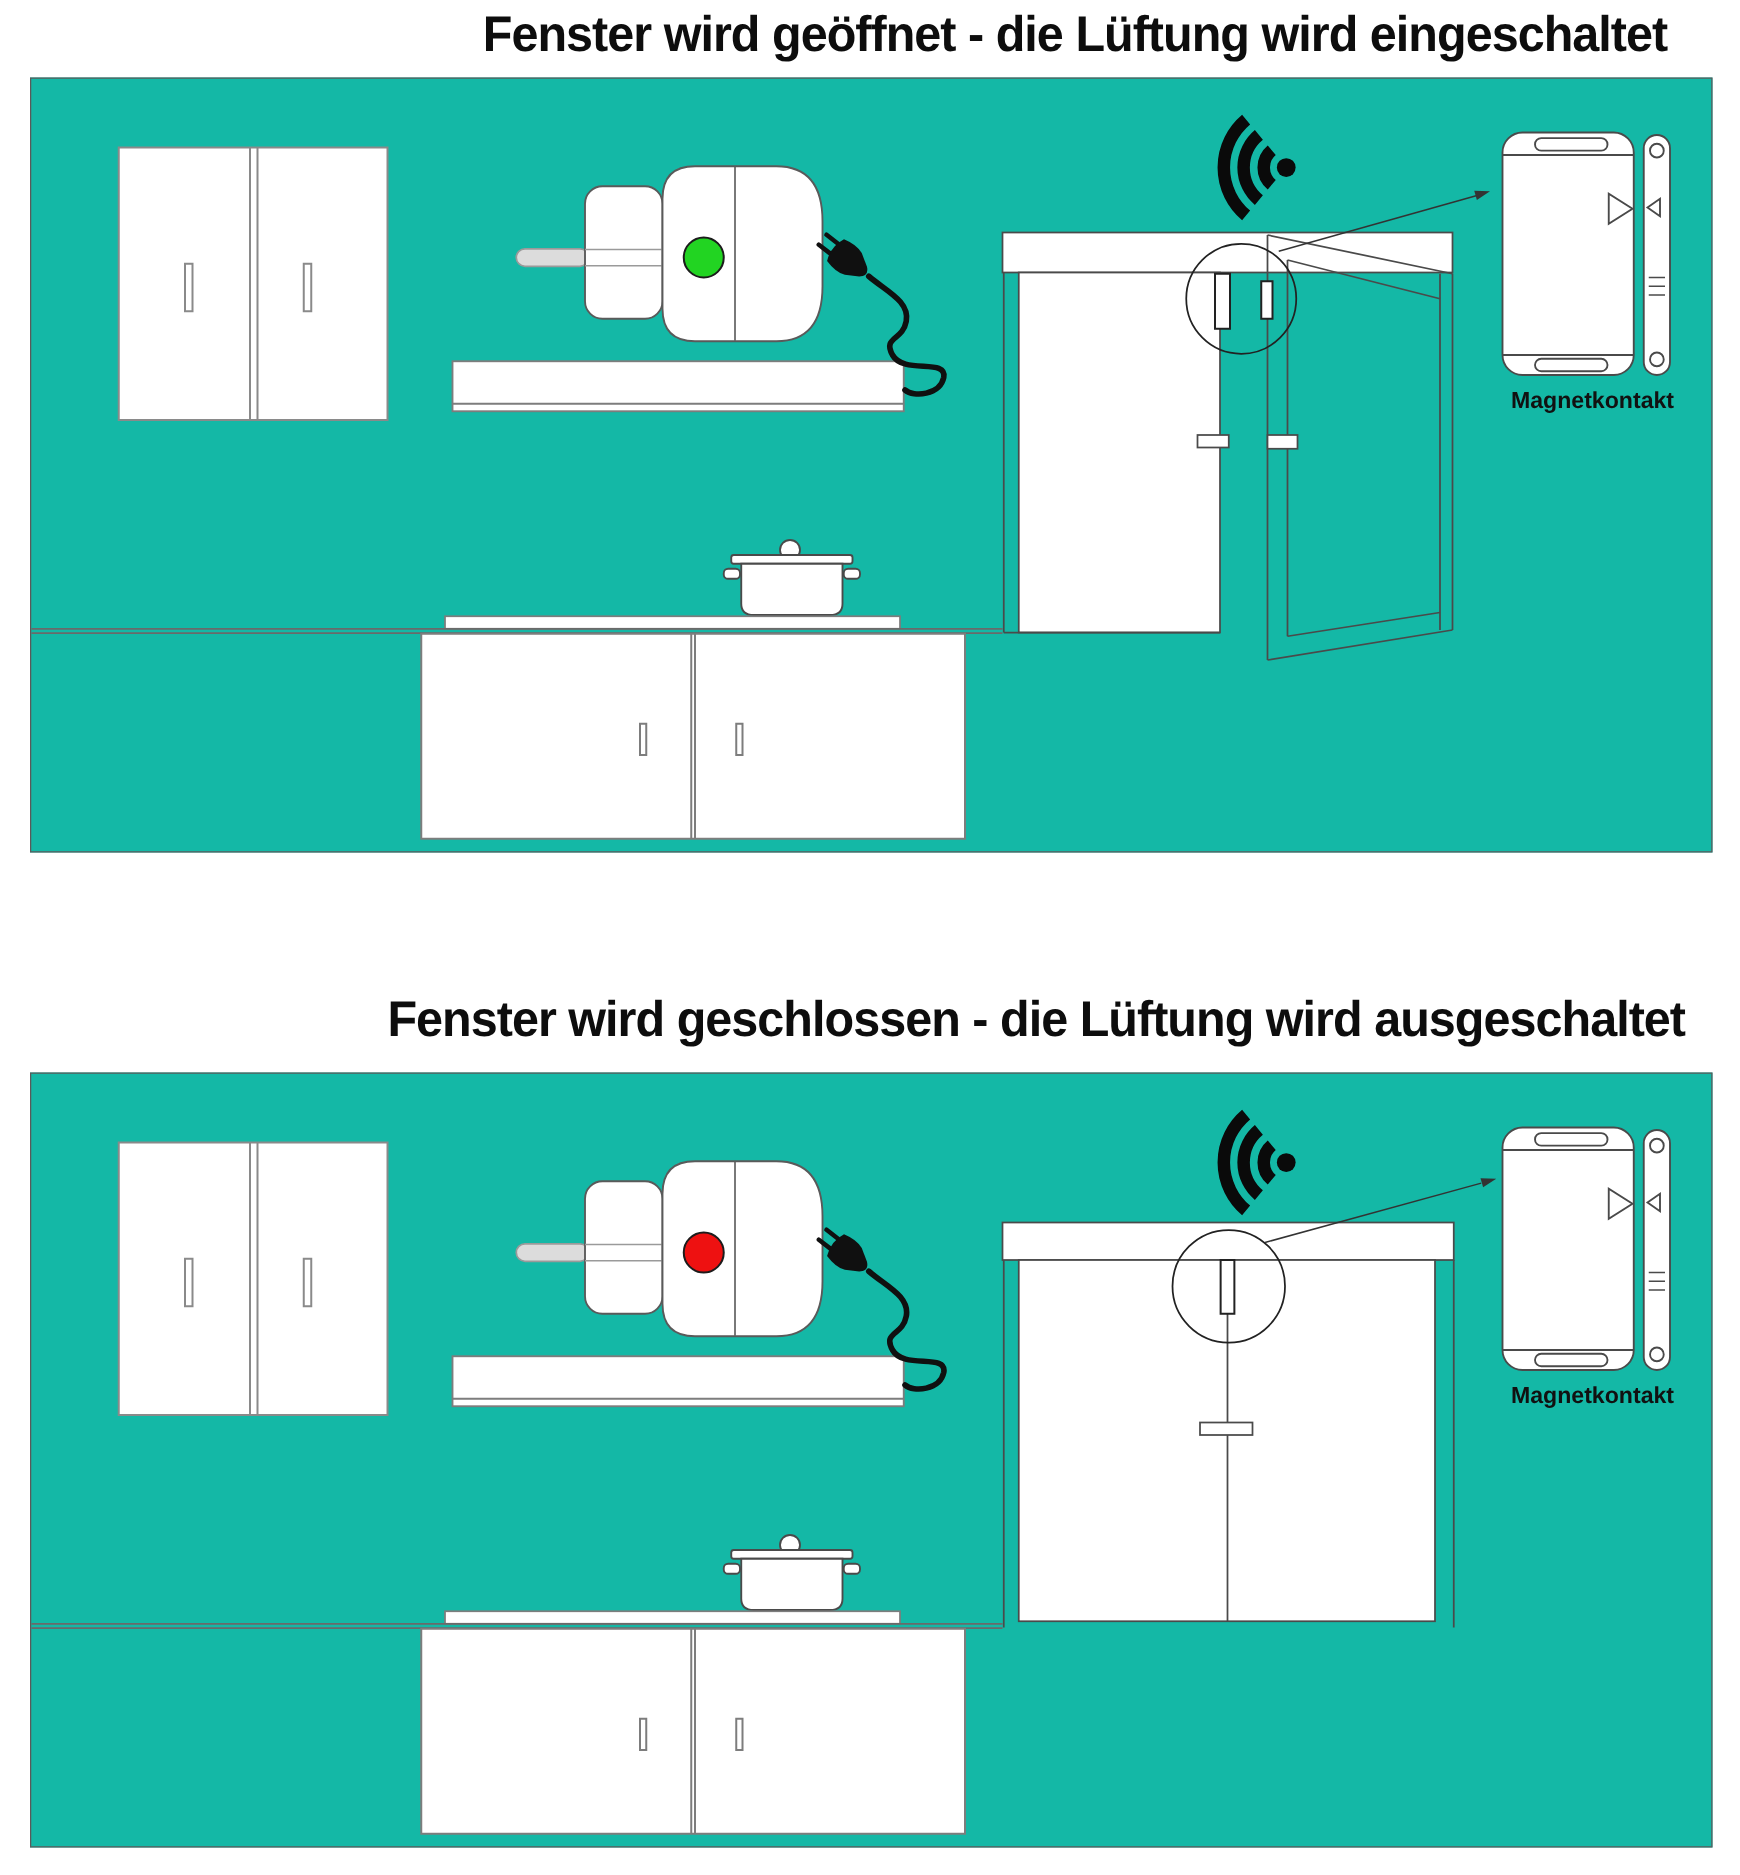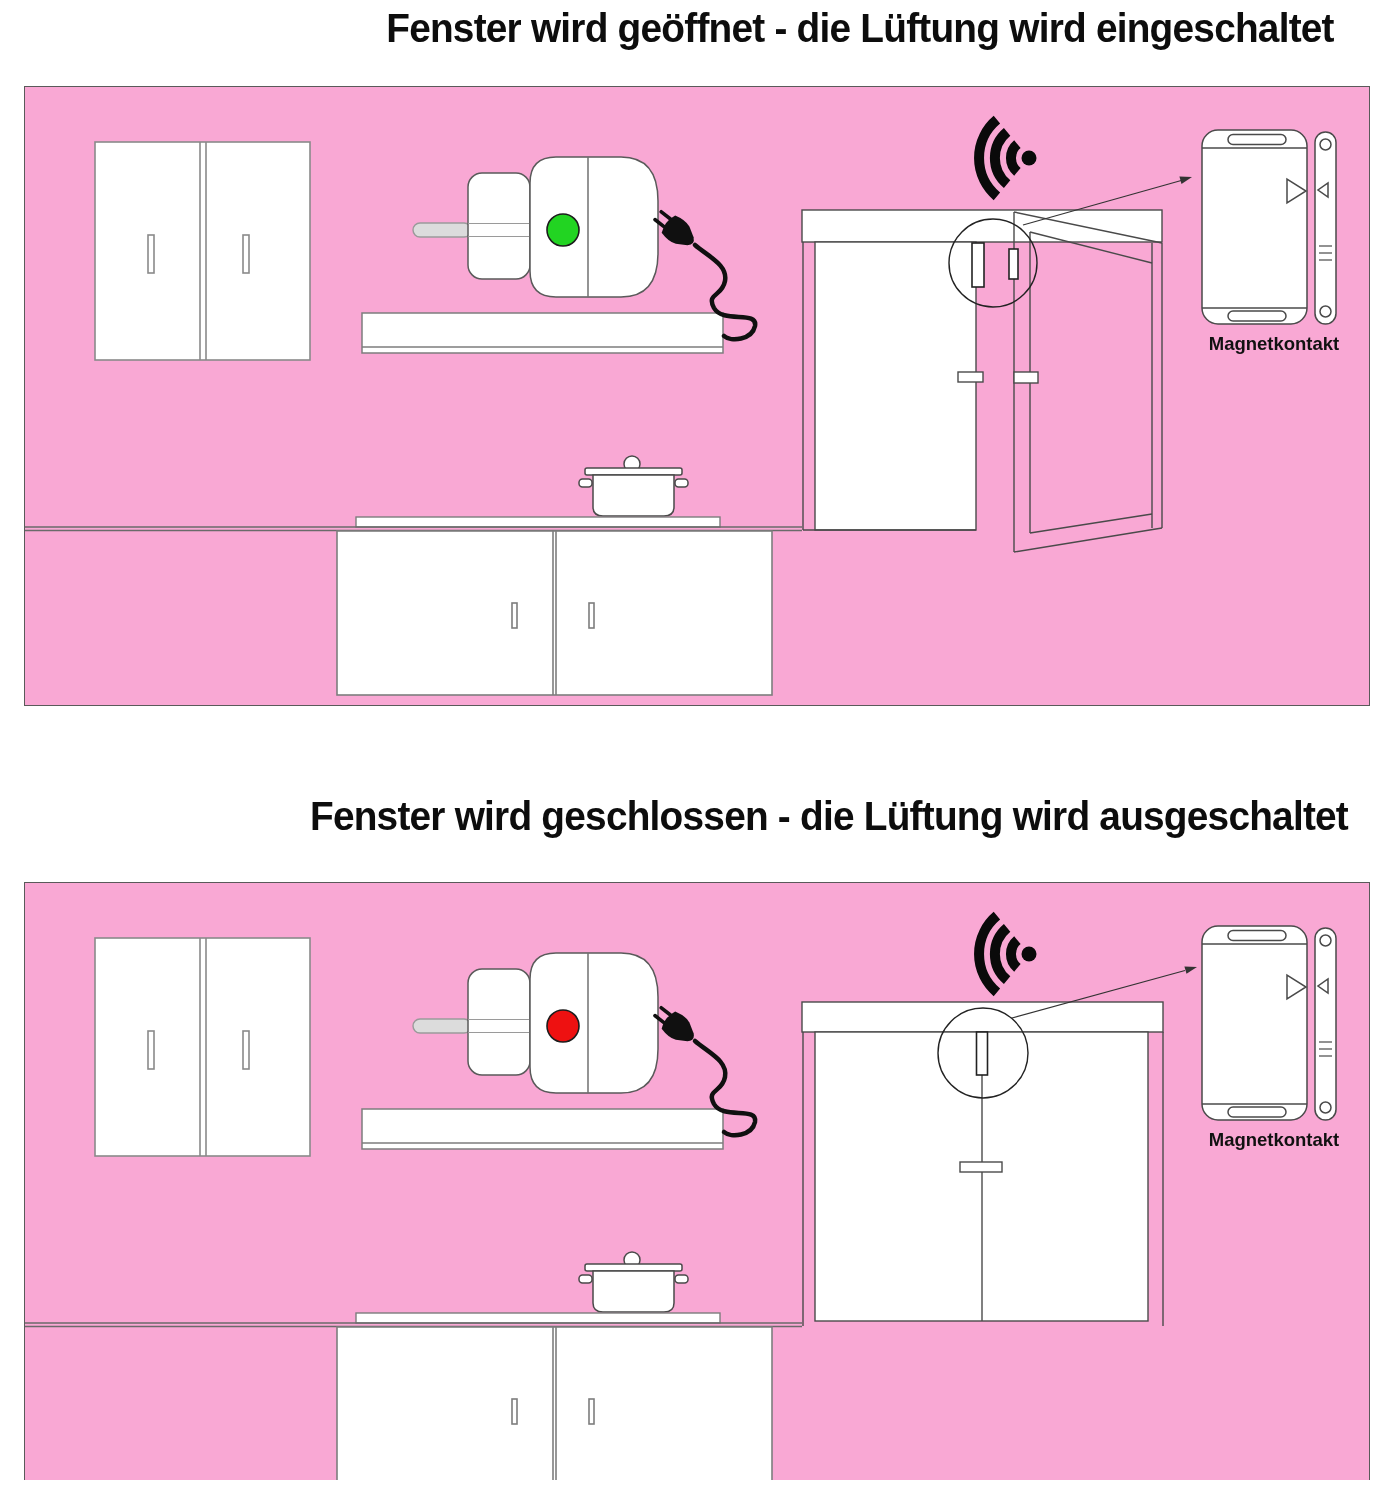--- a/index.html
+++ b/index.html
@@ -3,21 +3,21 @@
 <meta charset="utf-8">
 <style>
   html,body{margin:0;padding:0;background:#ffffff;}
   .page{position:relative;width:1392px;height:1480px;background:#fff;overflow:hidden;
         font-family:"Liberation Sans",sans-serif;}
   .title{position:absolute;margin:0;font-family:"Liberation Sans",sans-serif;
          font-weight:bold;font-size:40px;letter-spacing:-0.8px;color:#0d0d0d;
          text-align:center;white-space:nowrap;transform:scaleX(0.97);transform-origin:center;}
   .title-1{left:340px;top:6px;width:1040px;}
   .title-2{left:263px;top:794px;width:1132px;}
-  .panel{position:absolute;left:24px;width:1344px;height:618px;border:1px solid #5a5a5a;background:#f9a8d4;margin-top:24px;}
+  .panel{position:absolute;left:24px;width:1344px;height:618px;border:1px solid #5a5a5a;background:#14b8a6;}
   .panel-1{top:62px;}
   .panel-2{top:858px;}
   .panel svg{display:block;width:100%;height:100%;}
   .mk-label{font-family:"Liberation Sans",sans-serif;font-weight:bold;}
 </style>
 </head>
 <body>
 
 <div class="page">
 

